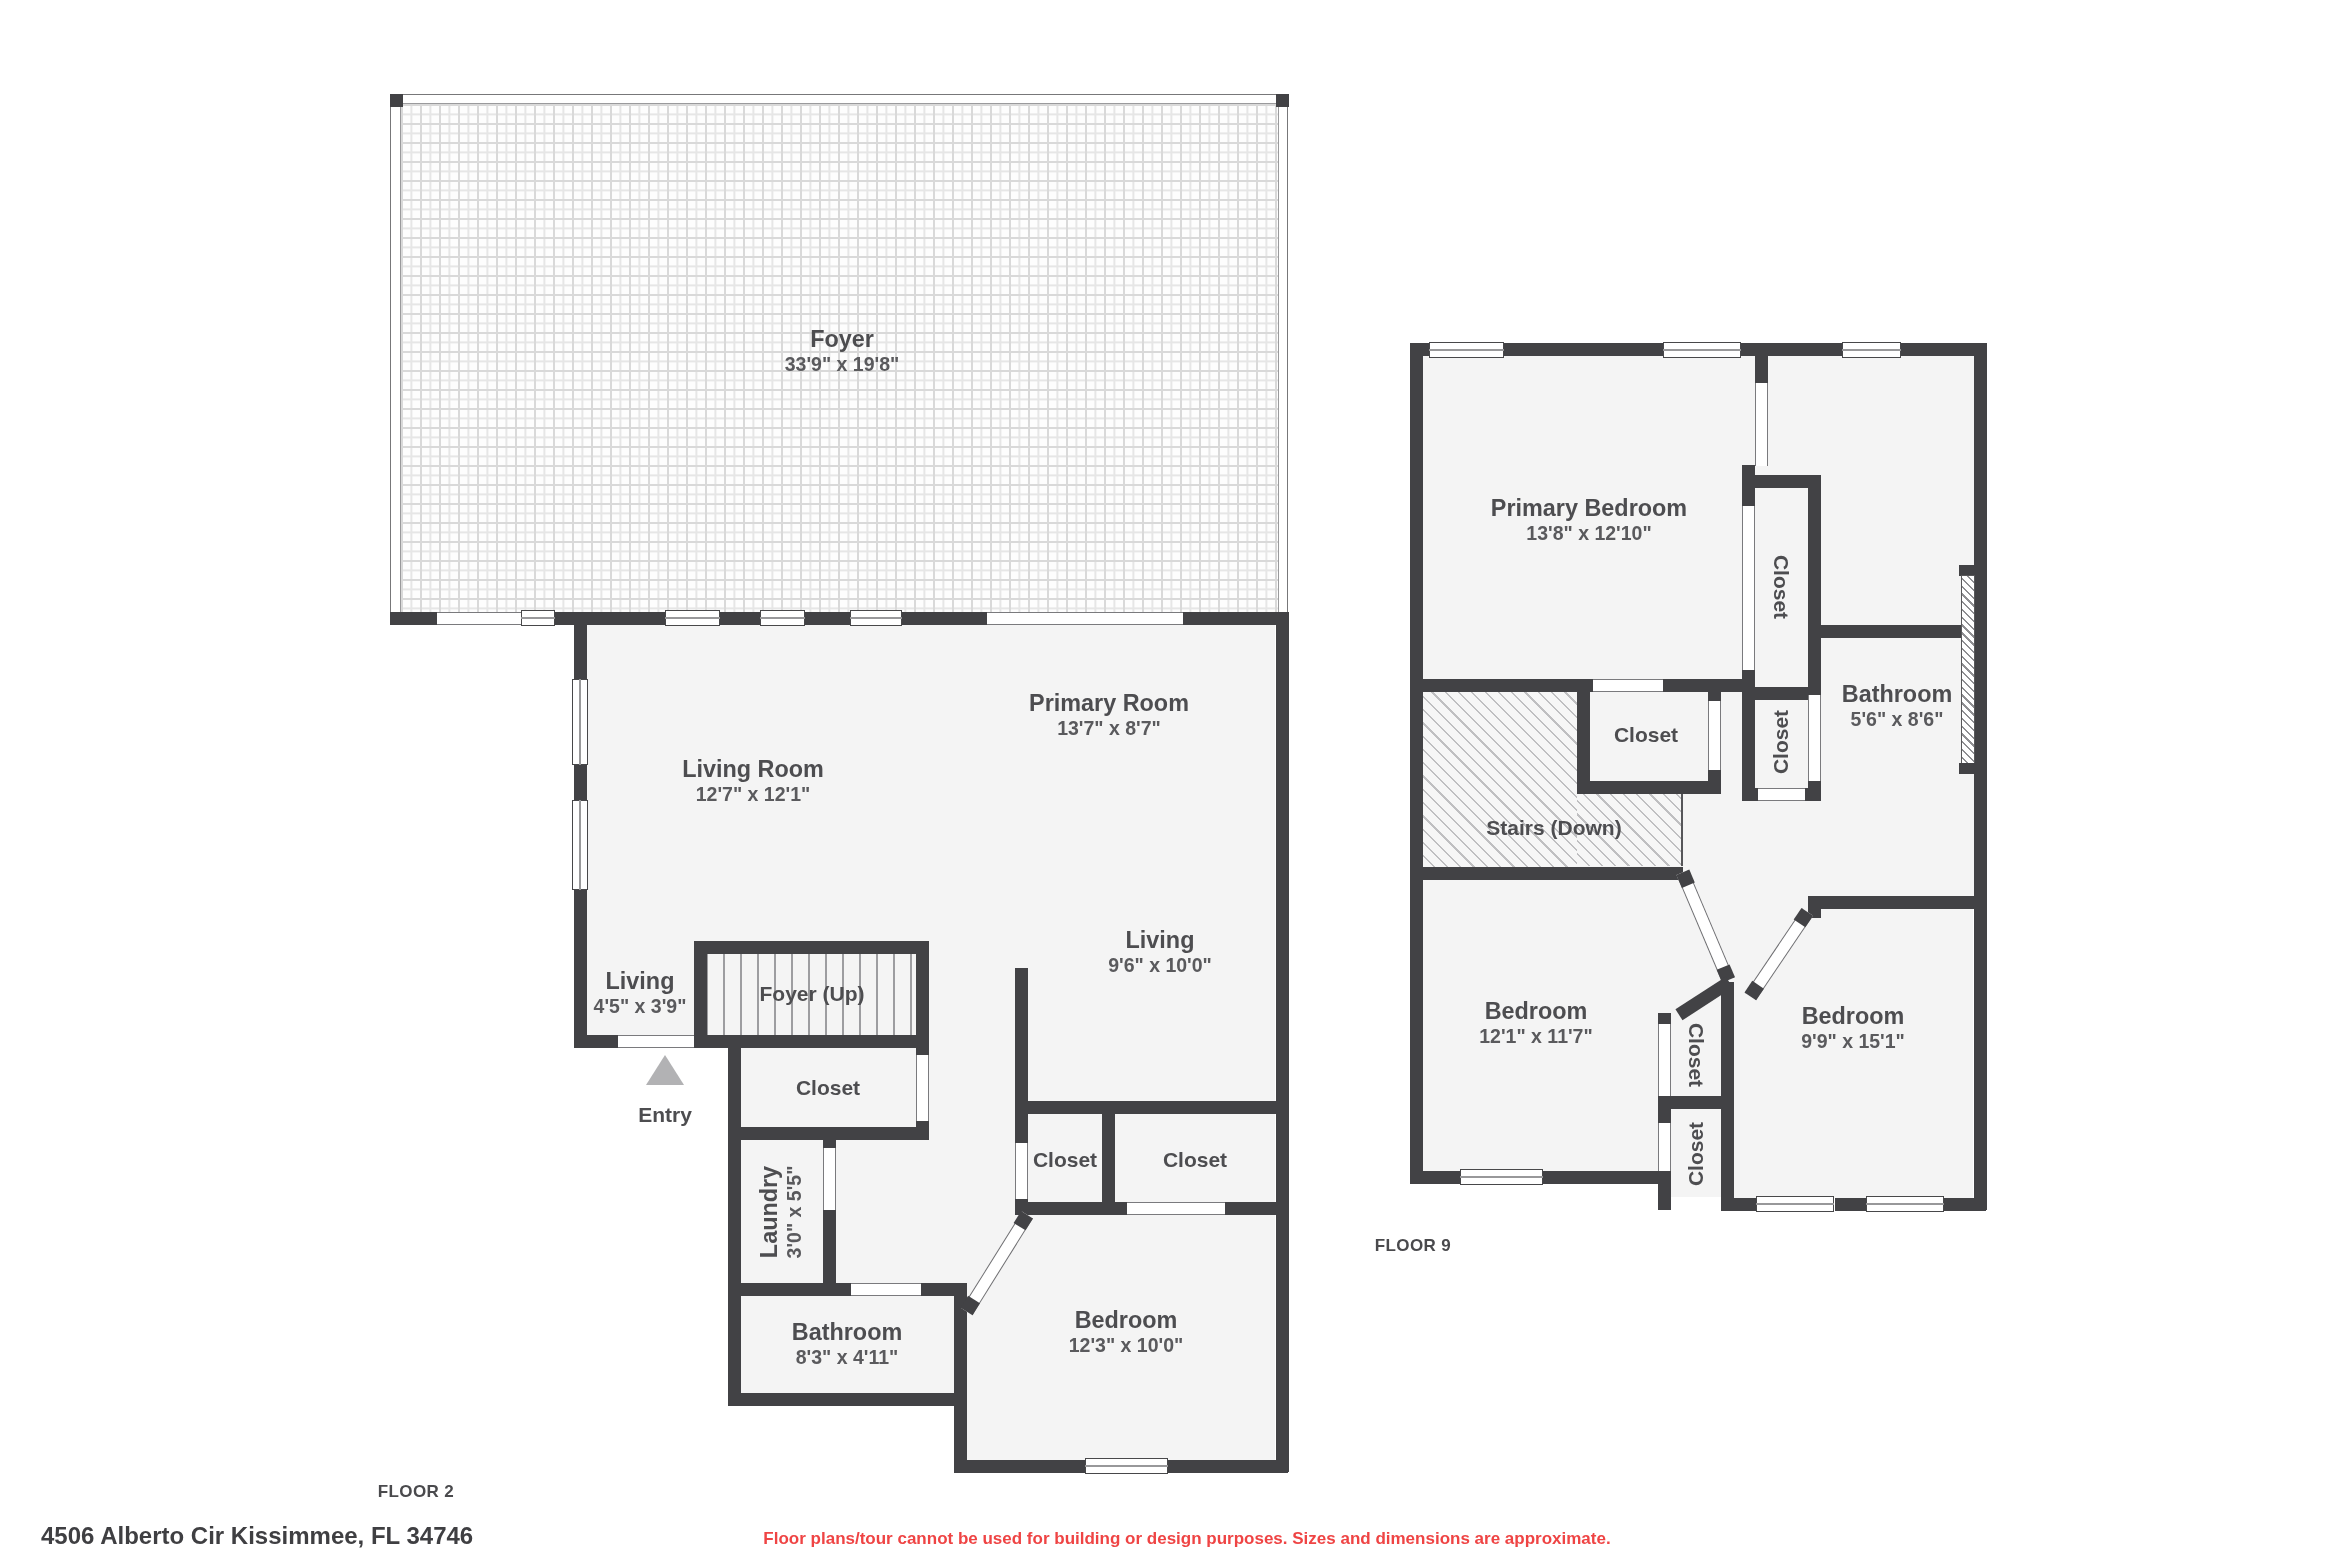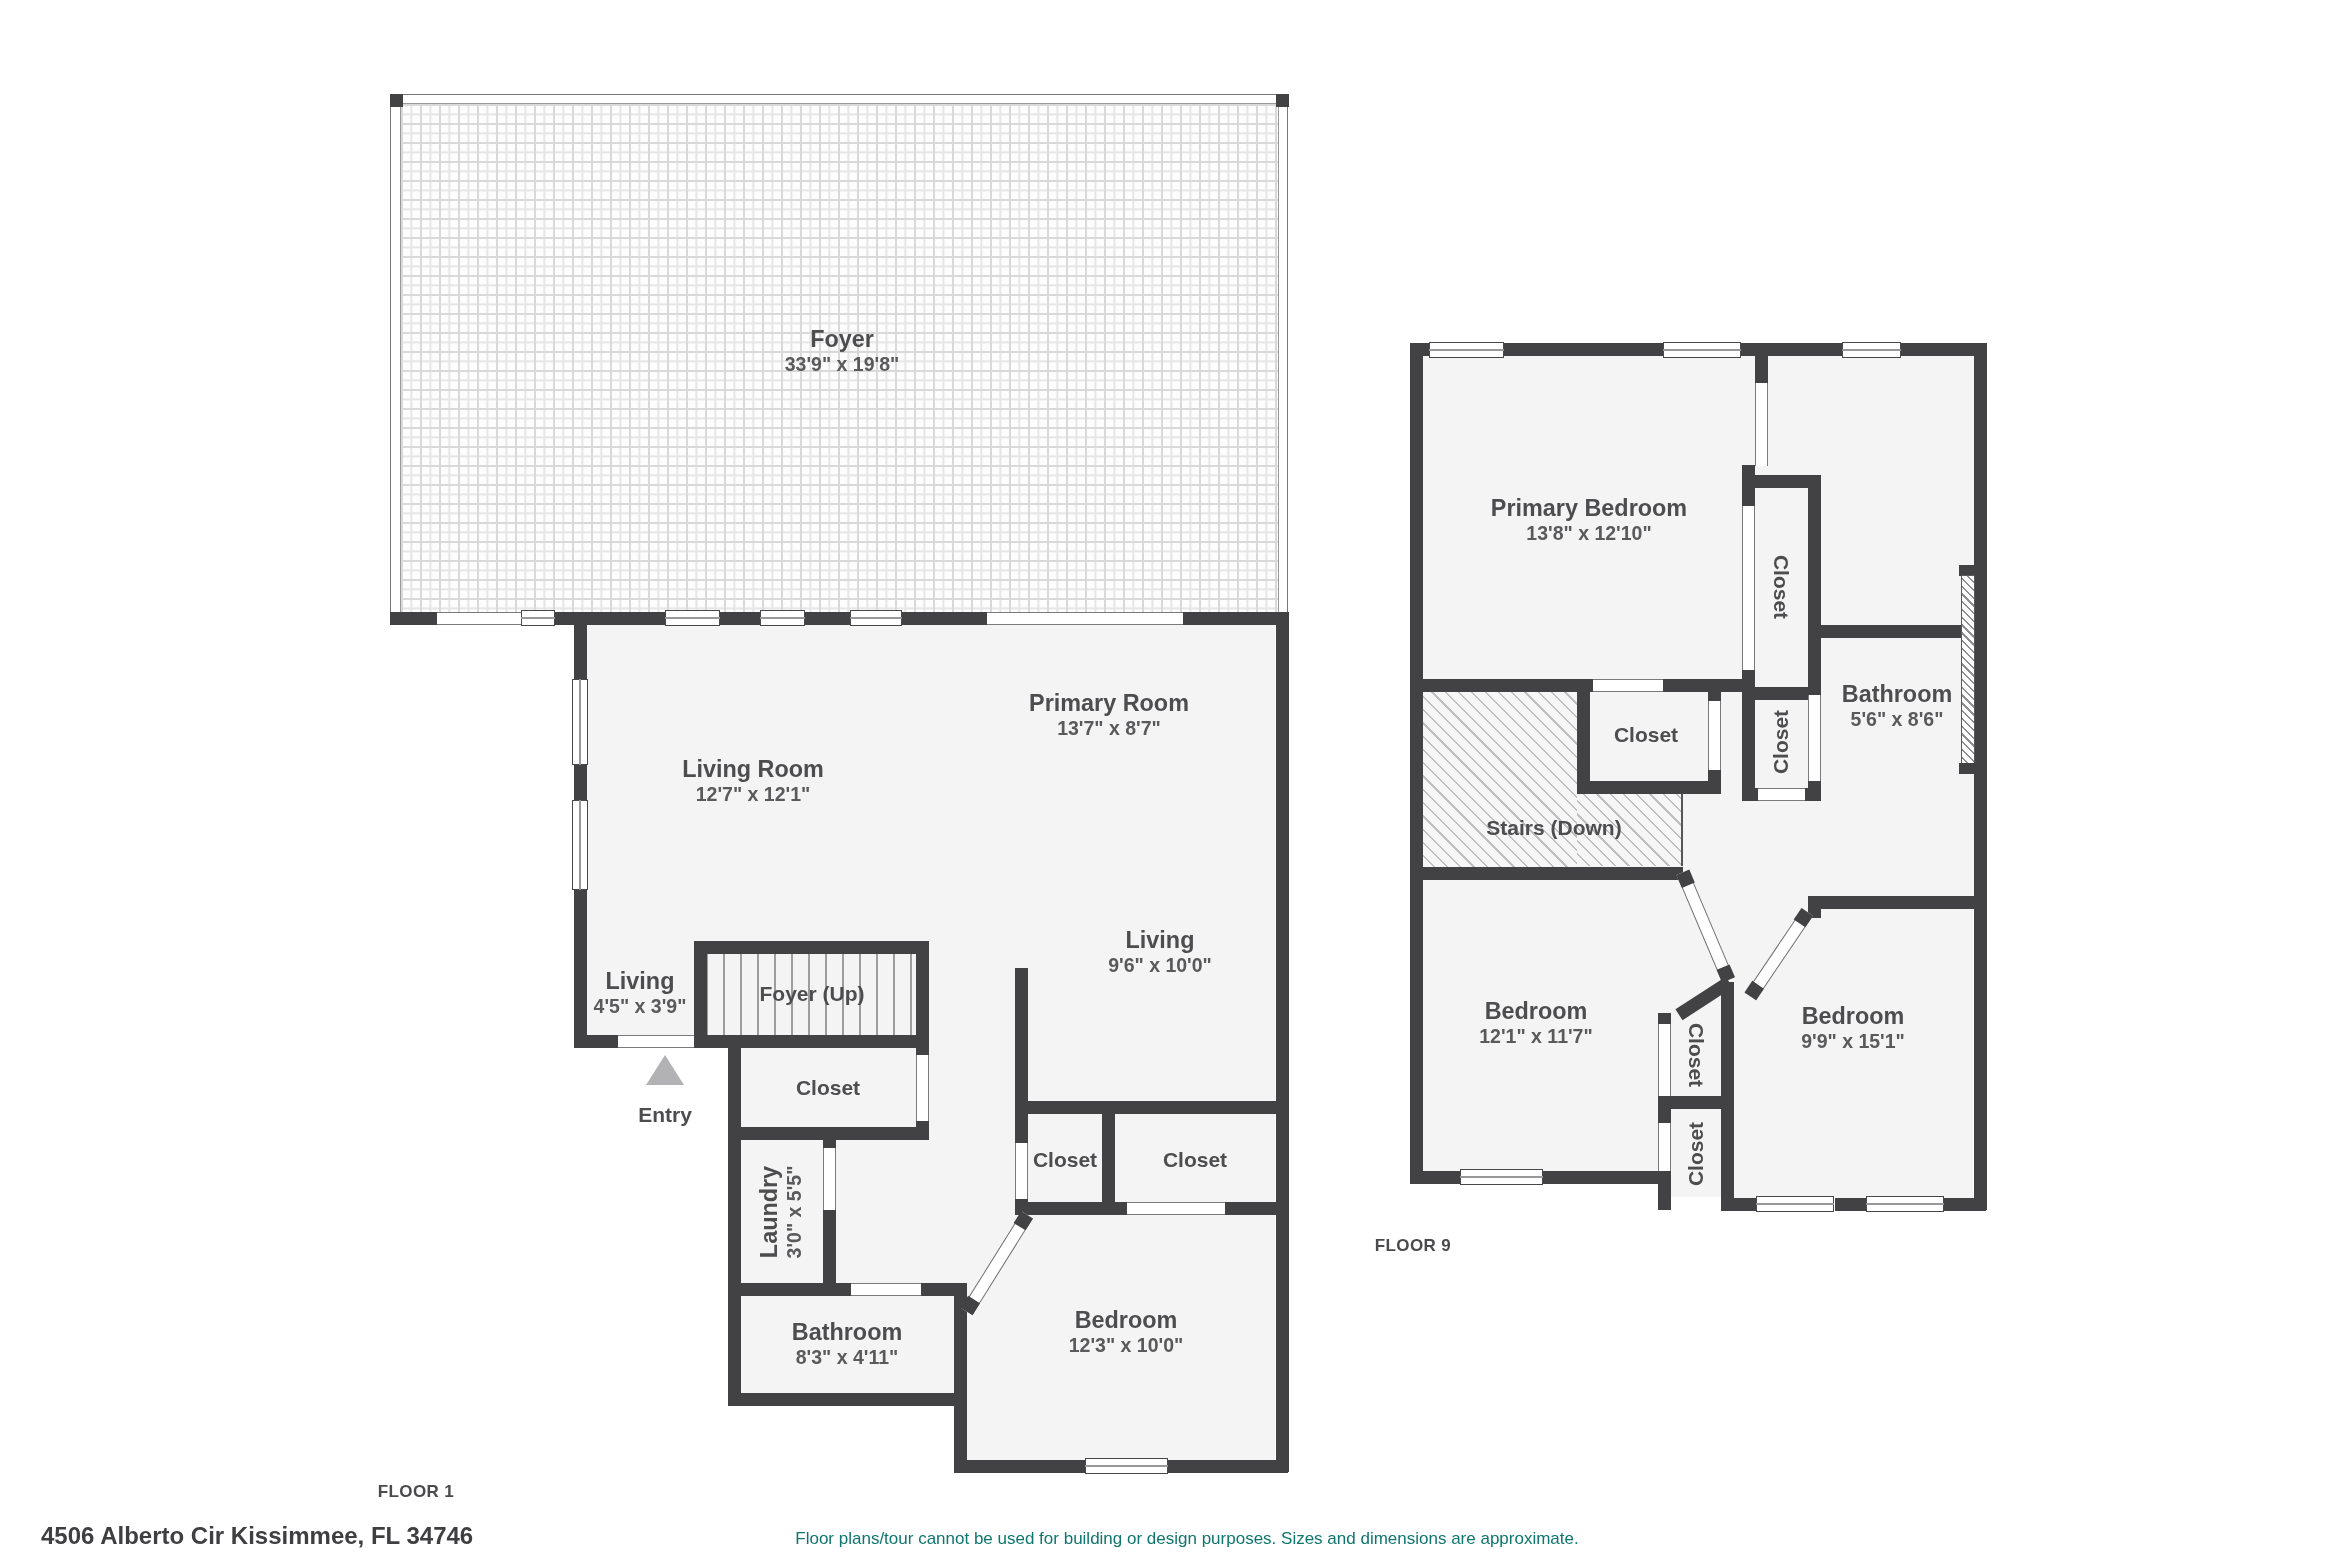--- a/index.html
+++ b/index.html
@@ -45,21 +45,21 @@
 
   .lab { position:absolute; transform:translate(-50%,-50%); text-align:center; white-space:nowrap; color:#505053; }
   .lab.r90  { transform:translate(-50%,-50%) rotate(90deg); }
   .lab.r270 { transform:translate(-50%,-50%) rotate(-90deg); }
   .nm { font-size:23.4px; font-weight:700; color:#4d4d50; line-height:26.5px; }
   .dm { font-size:19.5px; font-weight:700; color:#5a5a5d; line-height:23.4px; }
   .sm .nm { font-size:21px; }
   .wrapname { white-space:normal; width:195px; }
   .floor-tag { position:absolute; transform:translate(-50%,-50%); font-size:17px; font-weight:700; color:#4a4a4d; letter-spacing:0.4px; white-space:nowrap; }
   .addr { position:absolute; font-size:24px; font-weight:700; color:#3f3f42; white-space:nowrap; }
-  .disc { position:absolute; transform:translateX(-50%); font-size:17px; font-weight:400; color:#0f766e; white-space:nowrap; }
+  .disc { position:absolute; transform:translateX(-50%); font-size:17px; font-weight:700; color:#ef4444; white-space:nowrap; }
 </style>
 </head>
 <body>
 
 <div id="plan">
 
   <div class="pool-outer" style="left:390px;top:94px;width:898px;height:531px;border-bottom:none"></div>
   <div class="pool-inner" style="left:400px;top:103px;width:879px;height:521px"></div>
   <div class="w" style="left:390px;top:94px;width:12.5px;height:12.5px"></div>
   <div class="w" style="left:1276px;top:94px;width:12.5px;height:12.5px"></div>
@@ -164,21 +164,21 @@
   <div class="lab sm" style="left:1195px;top:1160px">
     <div class="nm">Closet</div>
   </div>
   <div class="lab" style="left:1126px;top:1332px">
     <div class="nm">Bedroom</div>
     <div class="dm">12'3" x 10'0"</div>
   </div>
   <div class="lab sm" style="left:665px;top:1115px">
     <div class="nm">Entry</div>
   </div>
-  <div class="floor-tag" style="left:416px;top:1492px">FLOOR 1</div>
+  <div class="floor-tag" style="left:416px;top:1492px">FLOOR 2</div>
 
   <div class="fill" style="left:1422px;top:356px;width:551px;height:323px"></div>
   <div class="fill" style="left:1742px;top:356px;width:78px;height:445px"></div>
   <div class="fill" style="left:1821px;top:356px;width:153px;height:553px"></div>
   <div class="fill" style="left:1422px;top:679px;width:298px;height:114px"></div>
   <div class="fill" style="left:1577px;top:679px;width:244px;height:328px"></div>
   <div class="fill" style="left:1422px;top:879px;width:236px;height:292px"></div>
   <div class="fill" style="left:1733px;top:909px;width:240px;height:289px"></div>
   <div class="fill" style="left:1658px;top:1007px;width:75px;height:190px"></div>
 

